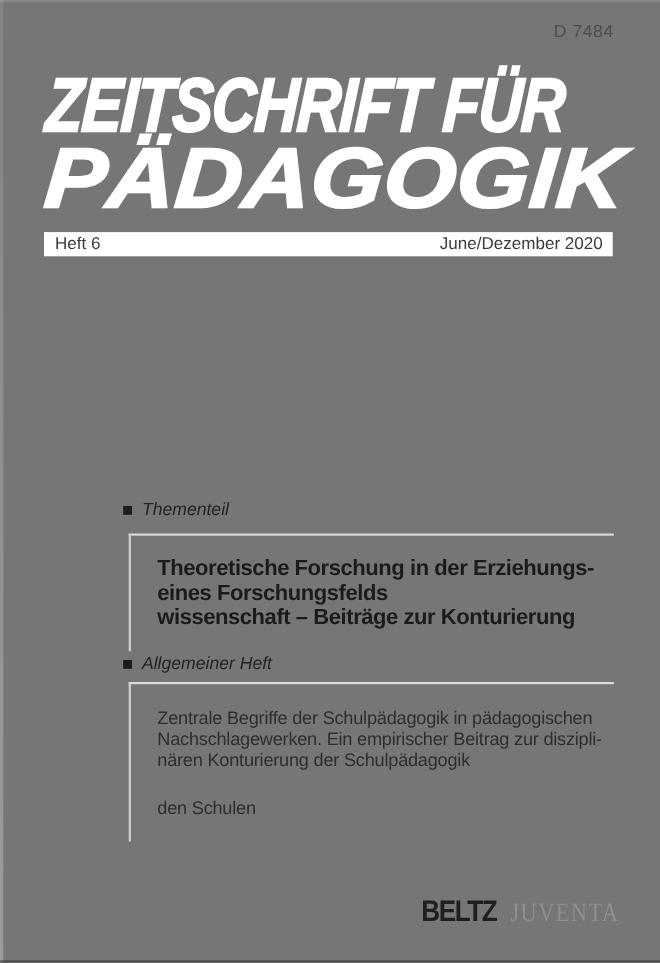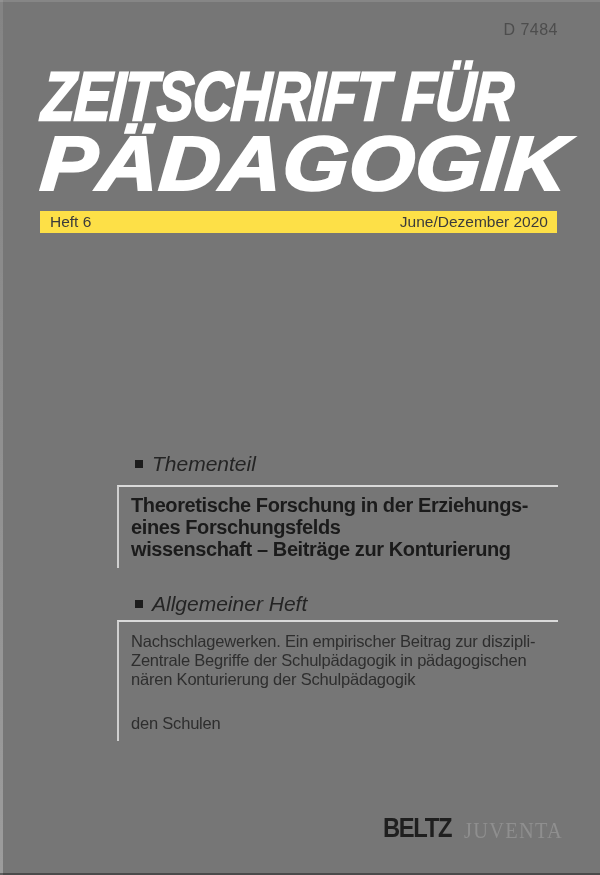--- a/index.html
+++ b/index.html
@@ -41,31 +41,31 @@
   }
   .mast-l2 {
     top: 125px; font-size: 63px; letter-spacing: .5px;
     transform: scale(1.34, 1.22) skewX(-4deg);
   }
 
   
   .issue-bar {
     position: absolute; left: 40px; top: 211px;
     width: 517px; height: 22px;
-    background: #fde047;
+    background: #ffffff;
     display: flex; align-items: center; justify-content: space-between;
     padding: 0 9px 0 10px; box-sizing: border-box;
     font-size: 15.5px; color: #3b3b3b;
   }
 
   
   .section-label {
-    position: absolute; left: 135px;
+    position: absolute; left: 112px;
     display: flex; align-items: center; gap: 9px;
-    font-size: 21px; font-style: italic; color: #242424;
+    font-size: 16px; font-style: italic; color: #242424;
     line-height: 18px;
   }
   .section-label .bullet {
     width: 8px; height: 8px; background: #1c1c1c; flex: 0 0 auto;
   }
   .label-theme   { top: 455px; }
   .label-general { top: 595px; }
 
   
   .toc-box {
@@ -79,21 +79,21 @@
 
   .toc-box p { margin: 0; }
   .title-line {
     font-size: 20px; font-weight: bold; line-height: 22px;
     letter-spacing: -0.4px; color: #1b1b1b; white-space: nowrap;
   }
   .body-line {
     font-size: 16.5px; line-height: 19px;
     letter-spacing: -0.2px; color: #2e2e2e; white-space: nowrap;
   }
-  .para { margin: 0; }
+  .para { margin: 12px; }
   .para + .para { margin-top: 25px; }
 
   
   .pub-primary {
     position: absolute; left: 383px; top: 815px;
     font-size: 27px; font-weight: bold; letter-spacing: -1.5px;
     color: #1f1f1f; line-height: 1; white-space: nowrap;
     transform: scaleX(0.88); transform-origin: 0 0;
   }
   .pub-secondary {
@@ -138,22 +138,22 @@
     </div>
   </div>
 
   <div class="section-label label-general">
     <span class="bullet"></span>
     <span>Allgemeiner Heft</span>
   </div>
 
   <div class="toc-box box-general">
     <div class="para">
+      <p class="body-line">Zentrale Begriffe der Schulpädagogik in pädagogischen</p>
       <p class="body-line">Nachschlagewerken. Ein empirischer Beitrag zur diszipli-</p>
-      <p class="body-line">Zentrale Begriffe der Schulpädagogik in pädagogischen</p>
       <p class="body-line">nären Konturierung der Schulpädagogik</p>
     </div>
     <div class="para">
       <p class="body-line">den Schulen</p>
     </div>
   </div>
 
   <span class="pub-primary">BELTZ</span>
   <span class="pub-secondary">JUVENTA</span>
 

